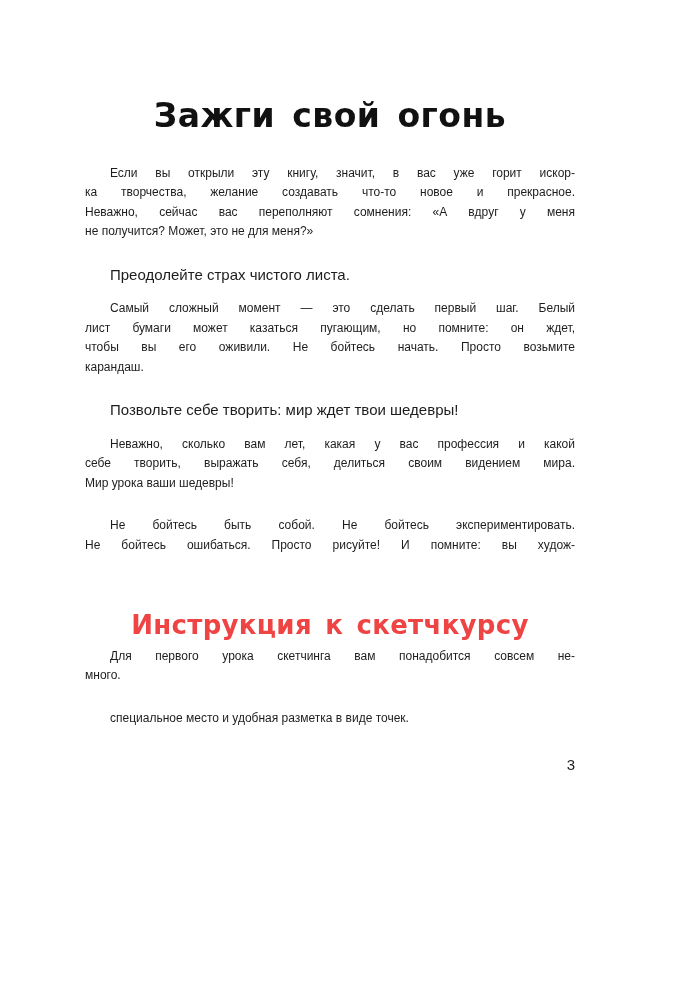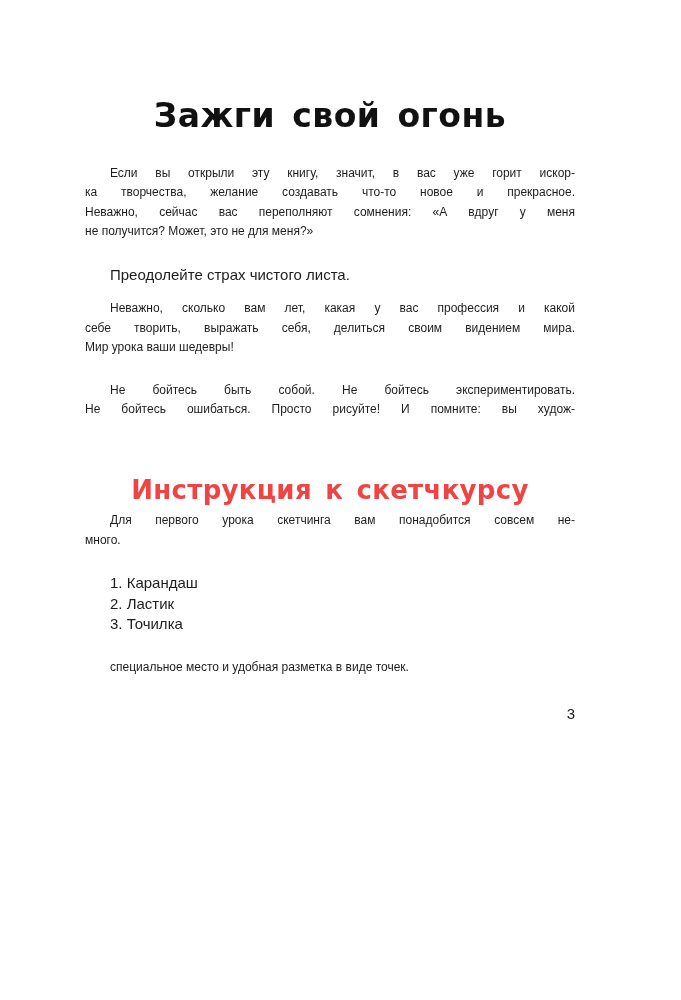--- a/index.html
+++ b/index.html
@@ -91,45 +91,47 @@
 
     <div class="para">
         <div class="line">Если вы открыли эту книгу, значит, в вас уже горит искор-</div>
         <div class="line">ка творчества, желание создавать что-то новое и прекрасное.</div>
         <div class="line">Неважно, сейчас вас переполняют сомнения: «А вдруг у меня</div>
         <div class="line last">не получится? Может, это не для меня?»</div>
       </div>
 
     <div class="subhead">Преодолейте страх чистого листа.</div>
 
+    <div class="para">
+        <div class="line">Самый сложный момент — это сделать первый шаг. Белый</div>
+        <div class="line">лист бумаги может казаться пугающим, но помните: он ждет,</div>
+        <div class="line">чтобы вы его оживили. Не бойтесь начать. Просто возьмите</div>
+        <div class="line last">карандаш.</div>
+      </div>
 
+    <div class="subhead">Позвольте себе творить: мир ждет твои шедевры!</div>
 
     <div class="para">
         <div class="line">Неважно, сколько вам лет, какая у вас профессия и какой</div>
         <div class="line">себе творить, выражать себя, делиться своим видением мира.</div>
         <div class="line last">Мир урока ваши шедевры!</div>
       </div>
 
     <div class="para">
         <div class="line">Не бойтесь быть собой. Не бойтесь экспериментировать.</div>
         <div class="line">Не бойтесь ошибаться. Просто рисуйте! И помните: вы худож-</div>
       </div>
 
     <h2 class="section-title">Инструкция к скетчкурсу</h2>
 
     <div class="para">
         <div class="line">Для первого урока скетчинга вам понадобится совсем не-</div>
         <div class="line last">много.</div>
       </div>
 
-    <div class="supplies-list">
-        <div class="line">1. Карандаш</div>
-        <div class="line">2. Ластик</div>
-        <div class="line last">3. Точилка</div>
-      </div>
 
     <div class="para">
         <div class="line last">специальное место и удобная разметка в виде точек.</div>
       </div>
 
     <div class="page-number">3</div>
 
   </div>
 </div>
 

